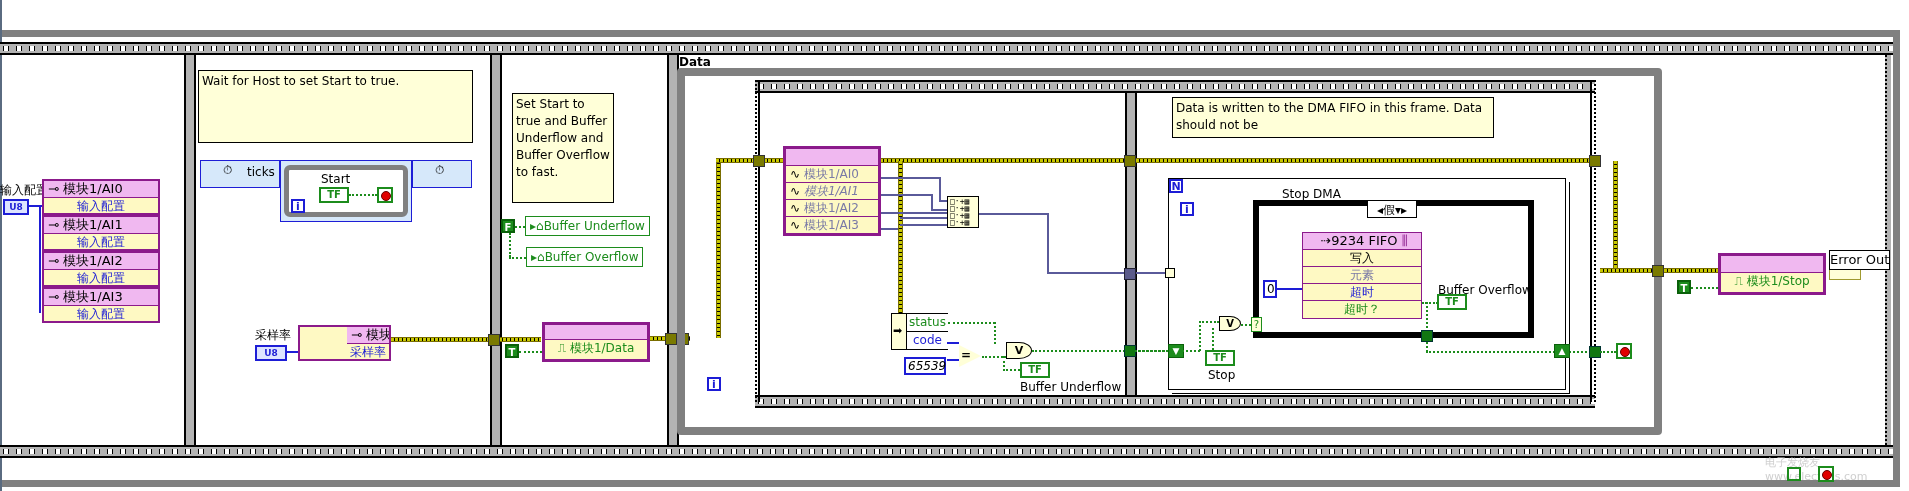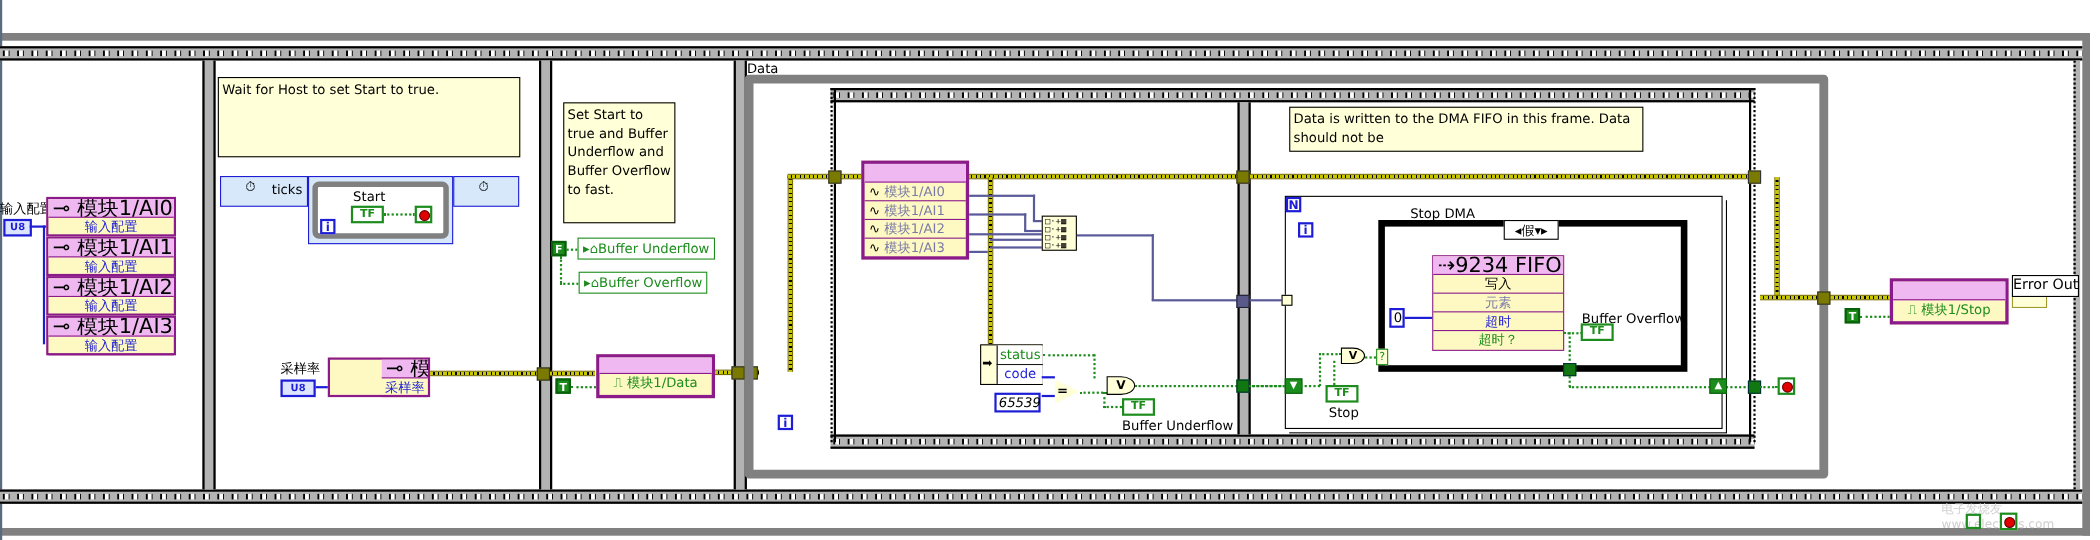--- a/index.html
+++ b/index.html
@@ -5,21 +5,21 @@
   html,body{margin:0;padding:0;background:#fff;}
   body{width:1909px;height:491px;position:relative;overflow:hidden;font-family:"DejaVu Sans","Liberation Sans",sans-serif;font-size:12px;color:#000;}
   .abs{position:absolute;}
   .graybar{background:#808080;}
   .film{position:absolute;height:9px;border-top:2px solid #000;border-bottom:2px solid #000;background-color:#b3b3b3;
         background-image:repeating-linear-gradient(90deg,transparent 0,transparent 3px,#000 3px,#000 4px,#fff 4px,#fff 8px,#000 8px,#000 9px,transparent 9px,transparent 13px);
         background-size:13px 5px;background-repeat:repeat-x;background-position:0 2px;}
   .vpost{position:absolute;width:8px;background:#b3b3b3;border-left:2px solid #000;border-right:2px solid #000;}
   .comment{position:absolute;background:#ffffd8;border:1px solid #000;font-size:12px;line-height:17px;padding:2px 3px;box-sizing:border-box;overflow:hidden;}
   .node{position:absolute;background:#fef9c3;border:2px solid #8b1a8b;box-sizing:border-box;}
-  .node .hdr{background:#f0b8f0;height:16px;border-bottom:1px solid #8b1a8b;font-size:19px;line-height:16px;padding-left:4px;white-space:nowrap;overflow:hidden;}
+  .node .hdr{background:#f0b8f0;height:16px;border-bottom:1px solid #8b1a8b;font-size:13px;line-height:16px;padding-left:4px;white-space:nowrap;overflow:hidden;}
   .node .row{height:16px;border-bottom:1px solid #8b1a8b;font-size:12px;line-height:16px;text-align:center;white-space:nowrap;overflow:hidden;}
   .blue{color:#1d1dd6;}
   .green{color:#1c8c1c;}
   .gray{color:#7a7aa6;}
   .wire-y{position:absolute;height:3px;background:repeating-linear-gradient(90deg,#c8c800 0,#c8c800 3px,#000 3px,#000 4px);border-top:1px solid #7a6e00;border-bottom:1px solid #7a6e00;}
   .wire-yv{position:absolute;width:3px;background:repeating-linear-gradient(180deg,#c8c800 0,#c8c800 3px,#000 3px,#000 4px);border-left:1px solid #7a6e00;border-right:1px solid #7a6e00;}
   .wire-g{position:absolute;border-top:2px dotted #1c8c1c;height:0;}
   .wire-gv{position:absolute;border-left:2px dotted #1c8c1c;width:0;}
   .wire-b{position:absolute;height:2px;background:#1d1dd6;}
   .wire-bv{position:absolute;width:2px;background:#1d1dd6;}
@@ -113,21 +113,21 @@
 <div class="wire-g" style="left:519px;top:351px;width:23px;"></div>
 <div class="node" style="left:542px;top:322px;width:108px;height:40px;border-width:3px;">
   <div class="hdr" style="height:14px;"></div>
   <div class="row green" style="border-bottom:none;"><span>⎍ </span><span>模块1/Data</span></div>
 </div>
 <div class="wire-y" style="left:650px;top:336px;width:40px;"></div>
 <div class="tunnel" style="left:488px;top:334px;"></div>
 <div class="tunnel" style="left:665px;top:333px;"></div>
 <div class="tunnel" style="left:677px;top:333px;"></div>
 
-<div class="label" style="left:679px;top:55px;">Data</div>
+<div class="label" style="left:679px;top:55px;font-weight:bold;">Data</div>
 <div class="whileloop" style="left:677px;top:68px;width:985px;height:367px;border-radius:4px;"></div>
 <div class="loop-i" style="left:707px;top:377px;">i</div>
 
 <div class="film" style="left:755px;top:80px;width:840px;"></div>
 <div class="film" style="left:755px;top:395px;width:840px;"></div>
 <div class="abs" style="left:755px;top:80px;width:5px;height:322px;border-left:2px dotted #000;border-right:2px solid #000;box-sizing:border-box;"></div>
 <div class="vpost" style="left:1125px;top:93px;height:302px;"></div>
 <div class="abs" style="left:1590px;top:80px;width:6px;height:322px;border-left:2px solid #000;border-right:2px dotted #000;box-sizing:border-box;"></div>
 
 <div class="wire-yv" style="left:716px;top:160px;height:178px;"></div>
@@ -137,21 +137,21 @@
 <div class="tunnel" style="left:1124px;top:155px;"></div>
 <div class="tunnel" style="left:1589px;top:155px;"></div>
 <div class="wire-yv" style="left:898px;top:161px;height:152px;"></div>
 <div class="wire-yv" style="left:1613px;top:161px;height:108px;"></div>
 <div class="wire-y" style="left:1600px;top:268px;width:118px;"></div>
 <div class="tunnel" style="left:1652px;top:265px;"></div>
 
 <div class="node" style="left:783px;top:146px;width:98px;height:90px;border-width:3px;">
   <div class="hdr" style="height:16px;"></div>
   <div class="row gray" style="text-align:left;padding-left:4px;"><span style="color:#000;">∿ </span><span>模块1/AI0</span></div>
-  <div class="row gray" style="text-align:left;padding-left:4px;"><span style="color:#000;">∿ </span><span>模块1/AI1</span></div>
+  <div class="row gray" style="text-align:left;padding-left:4px;font-style:italic;"><span style="color:#000;">∿ </span><span>模块1/AI1</span></div>
   <div class="row gray" style="text-align:left;padding-left:4px;"><span style="color:#000;">∿ </span><span>模块1/AI2</span></div>
   <div class="row gray" style="text-align:left;padding-left:4px;border-bottom:none;"><span style="color:#000;">∿ </span><span>模块1/AI3</span></div>
 </div>
 
 <div class="wire-p" style="left:881px;top:177px;width:60px;"></div>
 <div class="wire-pv" style="left:939px;top:177px;height:24px;"></div>
 <div class="wire-p" style="left:939px;top:200px;width:19px;"></div>
 <div class="wire-p" style="left:881px;top:194px;width:52px;"></div>
 <div class="wire-pv" style="left:931px;top:194px;height:16px;"></div>
 <div class="wire-p" style="left:931px;top:209px;width:27px;"></div>

